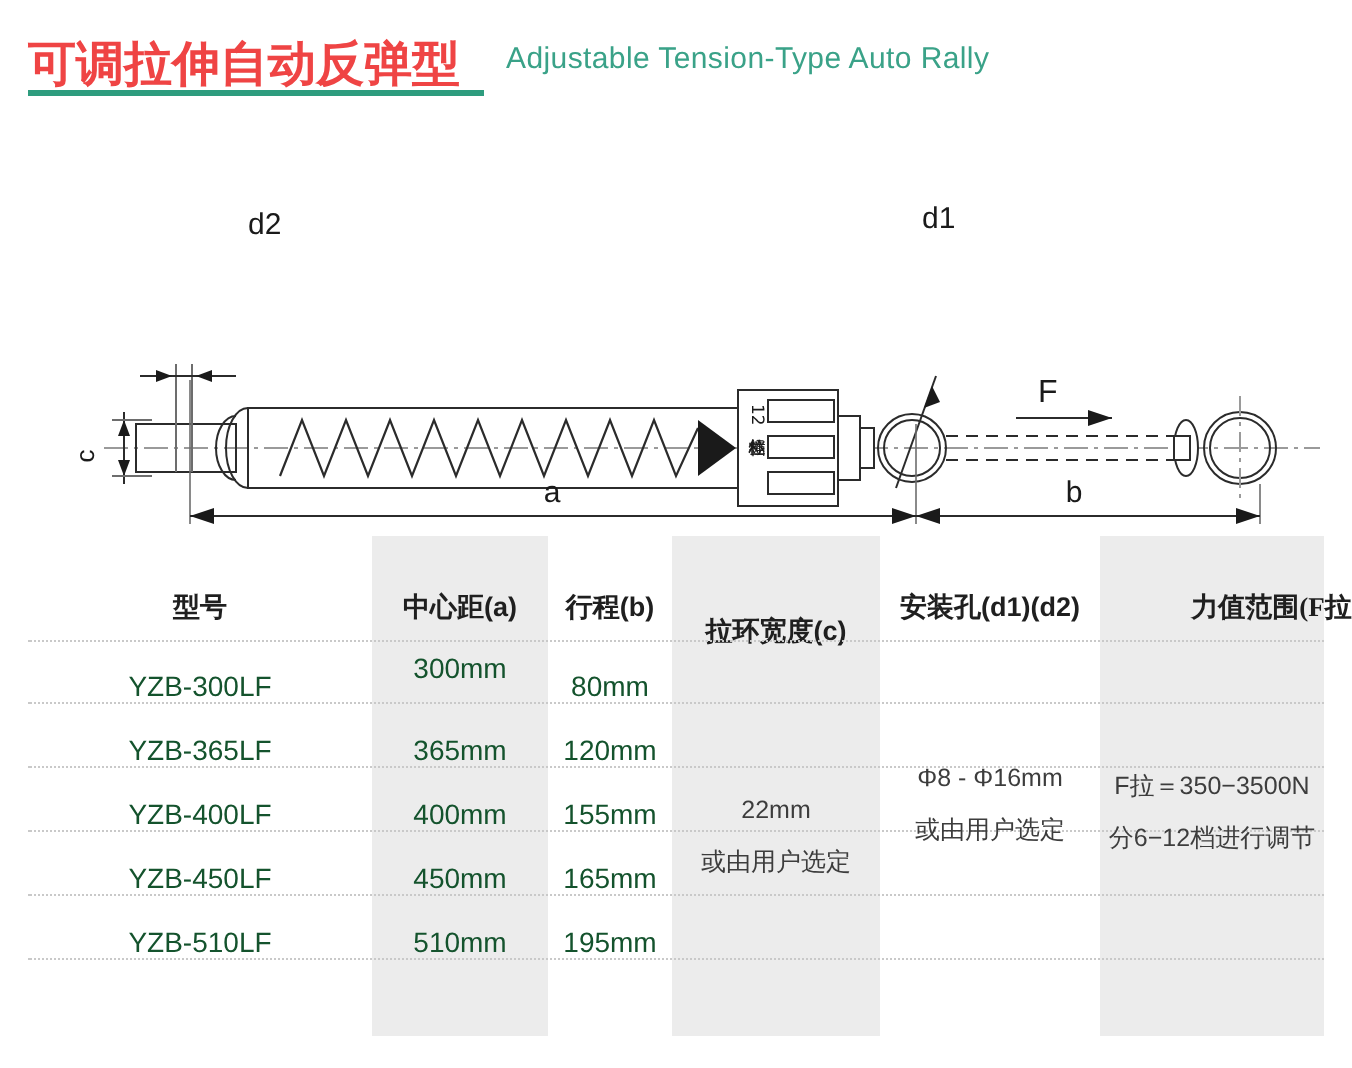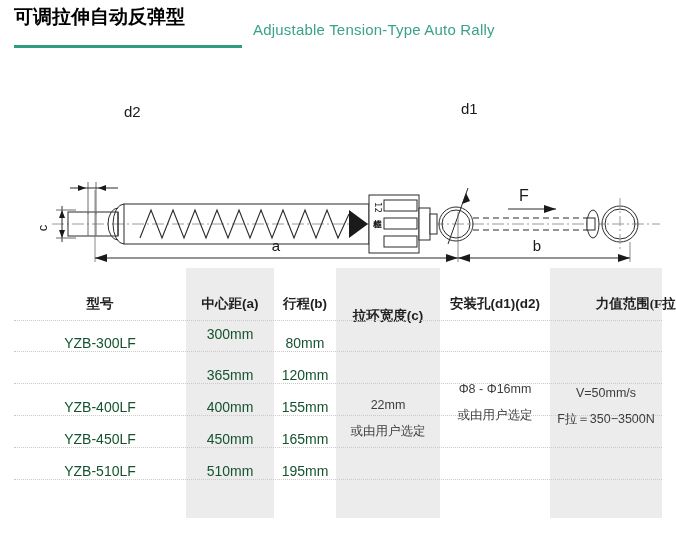--- a/index.html
+++ b/index.html
@@ -16,24 +16,24 @@
   }
 
   
   .header {
     position: absolute;
     left: 0; top: 0;
     width: 676px; height: 62px;
   }
   .title-cn {
     position: absolute;
-    left: 14px; top: 4px;
-    font-size: 19px;
+    left: 14px; top: 16px;
+    font-size: 24px;
     font-weight: bold;
-    color: #000000;
+    color: #ef4444;
     letter-spacing: 0px;
     white-space: nowrap;
   }
   .title-underline {
     position: absolute;
     left: 14px; top: 45px;
     width: 228px; height: 3px;
     background: #2e9c7e;
   }
   .title-en {
@@ -227,20 +227,21 @@
   <div class="rowline" style="top:83px;"></div>
   <div class="rowline" style="top:115px;"></div>
   <div class="rowline" style="top:147px;"></div>
   <div class="rowline" style="top:179px;"></div>
   <div class="rowline" style="top:211px;"></div>
 
   <div class="cell c-model" style="top:67px;">YZB-300LF</div>
   <div class="cell c-a" style="top:58px;">300mm</div>
   <div class="cell c-b" style="top:67px;">80mm</div>
 
+  <div class="cell c-model" style="top:99px;">YZB-365LF</div>
   <div class="cell c-a" style="top:99px;">365mm</div>
   <div class="cell c-b" style="top:99px;">120mm</div>
 
   <div class="cell c-model" style="top:131px;">YZB-400LF</div>
   <div class="cell c-a" style="top:131px;">400mm</div>
   <div class="cell c-b" style="top:131px;">155mm</div>
 
   <div class="cell c-model" style="top:163px;">YZB-450LF</div>
   <div class="cell c-a" style="top:163px;">450mm</div>
   <div class="cell c-b" style="top:163px;">165mm</div>
@@ -253,16 +254,16 @@
     <div>22mm</div>
     <div>或由用户选定</div>
   </div>
 
   <div class="merged m-d">
     <div>Φ8 - Φ16mm</div>
     <div>或由用户选定</div>
   </div>
 
   <div class="merged m-f">
-    <div>V=50mm/s</div>
     <div>F拉＝350−3500N</div>
+    <div>分6−12档进行调节</div>
   </div>
 </div>
 
 </body></html>

